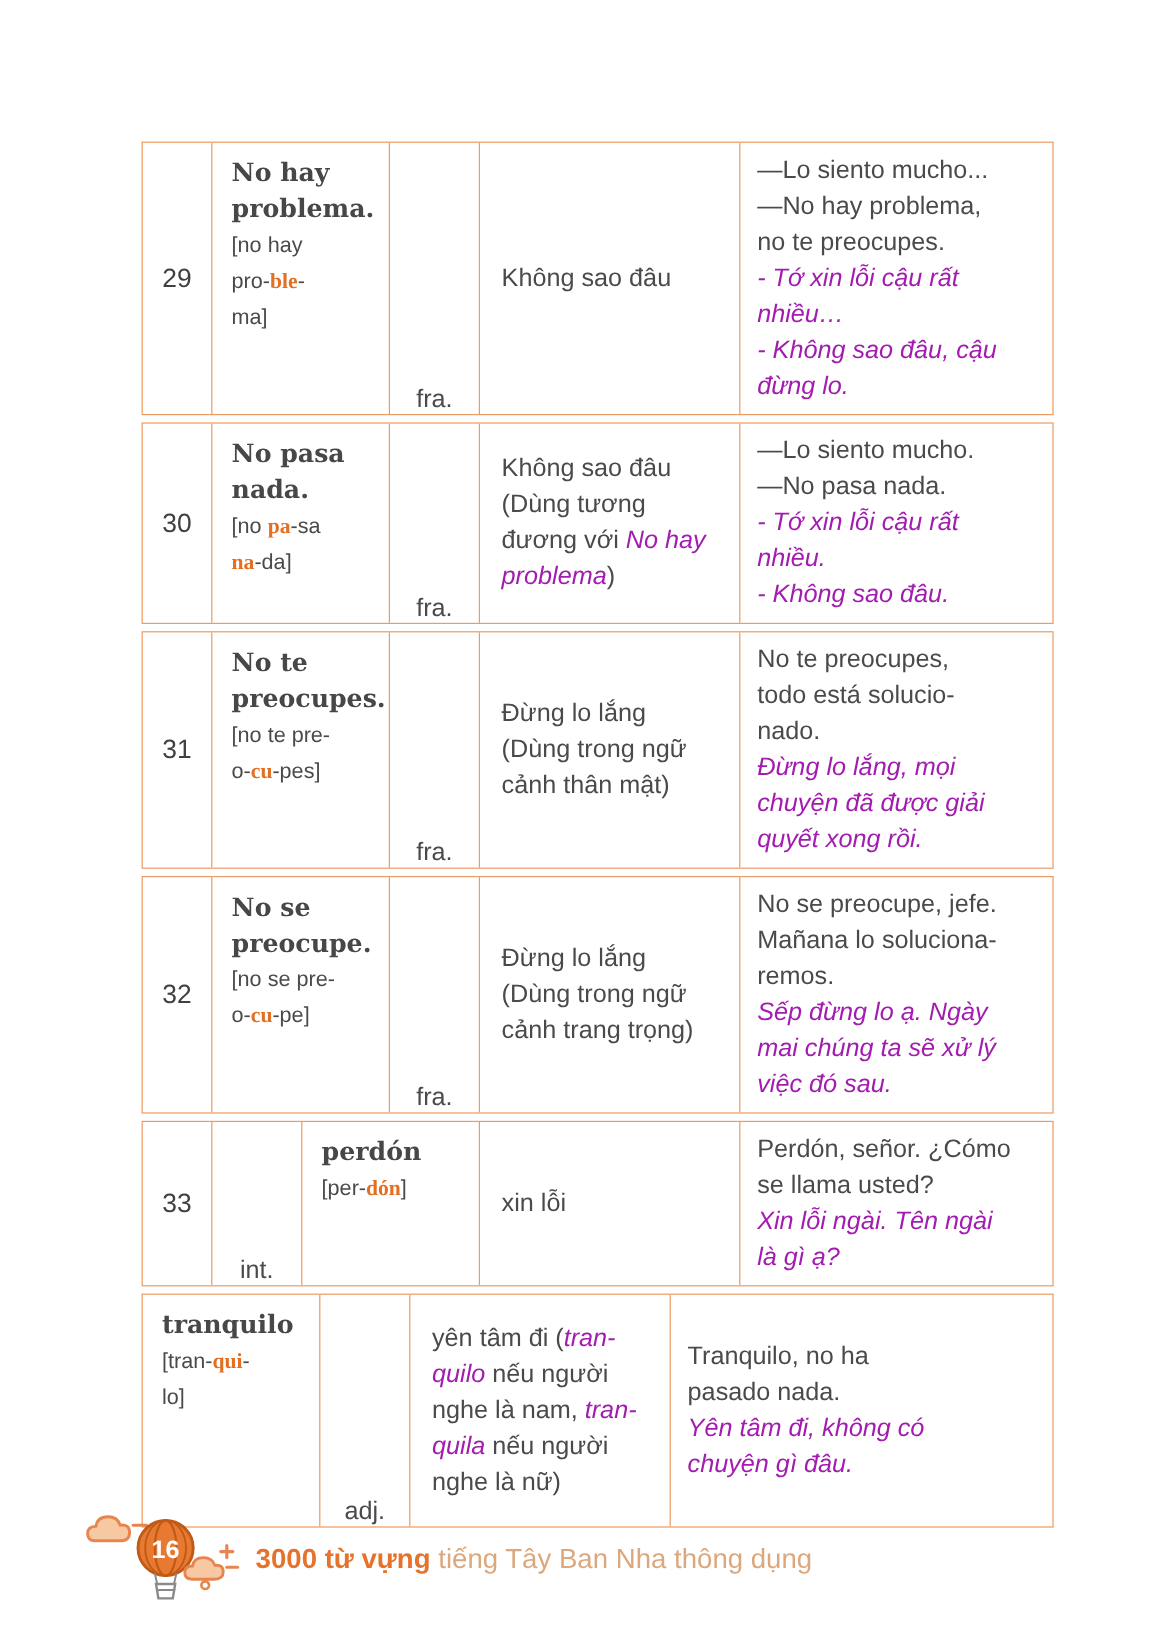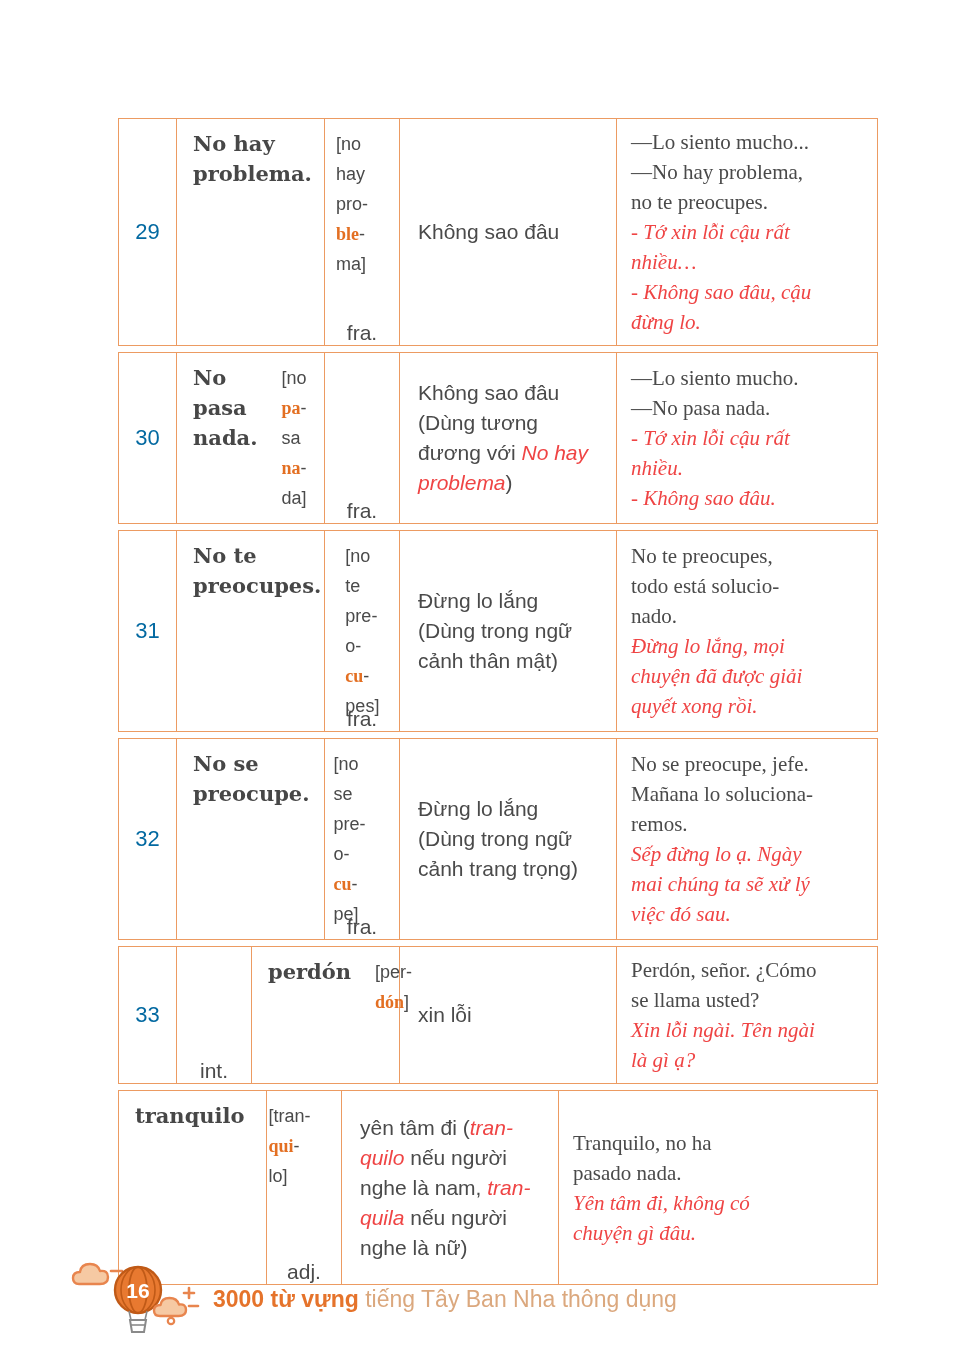--- a/index.html
+++ b/index.html
@@ -24,27 +24,26 @@
   .row:nth-child(2){ min-height:160px; }
   .row:nth-child(3){ min-height:192px; }
   .row:nth-child(4){ min-height:192px; }
   .row:nth-child(5){ min-height:136px; }
   .row:nth-child(6){ min-height:195px; }
   .cell { border-right:1.5px solid #ec9b62; }
   .cell:last-child { border-right:none; }
   .c-num {
     width:58px; flex:0 0 58px;
     display:flex; align-items:center; justify-content:center;
-    font-size:22px; color:#0369a1;
+    font-size:22px; color:#404040;
   }
   .c-word {
     width:148px; flex:0 0 148px;
-    display:flex; flex-direction:row; justify-content:flex-start;
+    display:flex; flex-direction:column; justify-content:flex-start;
     padding:10px 6px 10px 16px;
-    gap:24px;
   }
   .headword {
     font-family:"DejaVu Serif", serif; font-weight:bold;
     font-size:21px; line-height:30px; color:#474747;
     white-space:pre-line;
   }
   .pron {
     font-size:18px; line-height:30px; color:#4a4a4a;
     white-space:pre-line;
   }
@@ -55,28 +54,27 @@
   }
   .c-meaning {
     width:217px; flex:0 0 217px;
     display:flex; align-items:center;
     padding:10px 8px 10px 18px;
   }
   .c-example {
     flex:1 1 auto;
     display:flex; align-items:center;
     padding:8px 8px 8px 14px;
-    font-family:Liberation Serif, serif;
   }
   .rich {
     font-size:21px; line-height:30px; color:#4a4a4a;
     white-space:pre-line;
   }
   .seg-hl { color:#e36f22; font-weight:bold;font-family:Liberation Serif, serif; }
-  .seg-vi { color:#ef4444; font-style:italic; }
+  .seg-vi { color:#a21caf; font-style:italic; }
   .seg-es { color:#4a4a4a; }
 
   .footer { position:absolute; left:65px; top:1256px; width:760px; height:100px; }
   .footer-art { position:absolute; left:0; top:0; }
   .footer-title {
     position:absolute; left:148px; top:30px;
     font-size:23px; white-space:nowrap;
   }
   .footer-title .t-bold { color:#e5732b; font-weight:bold; }
   .footer-title .t-light { color:#dba87e; font-weight:normal; }

